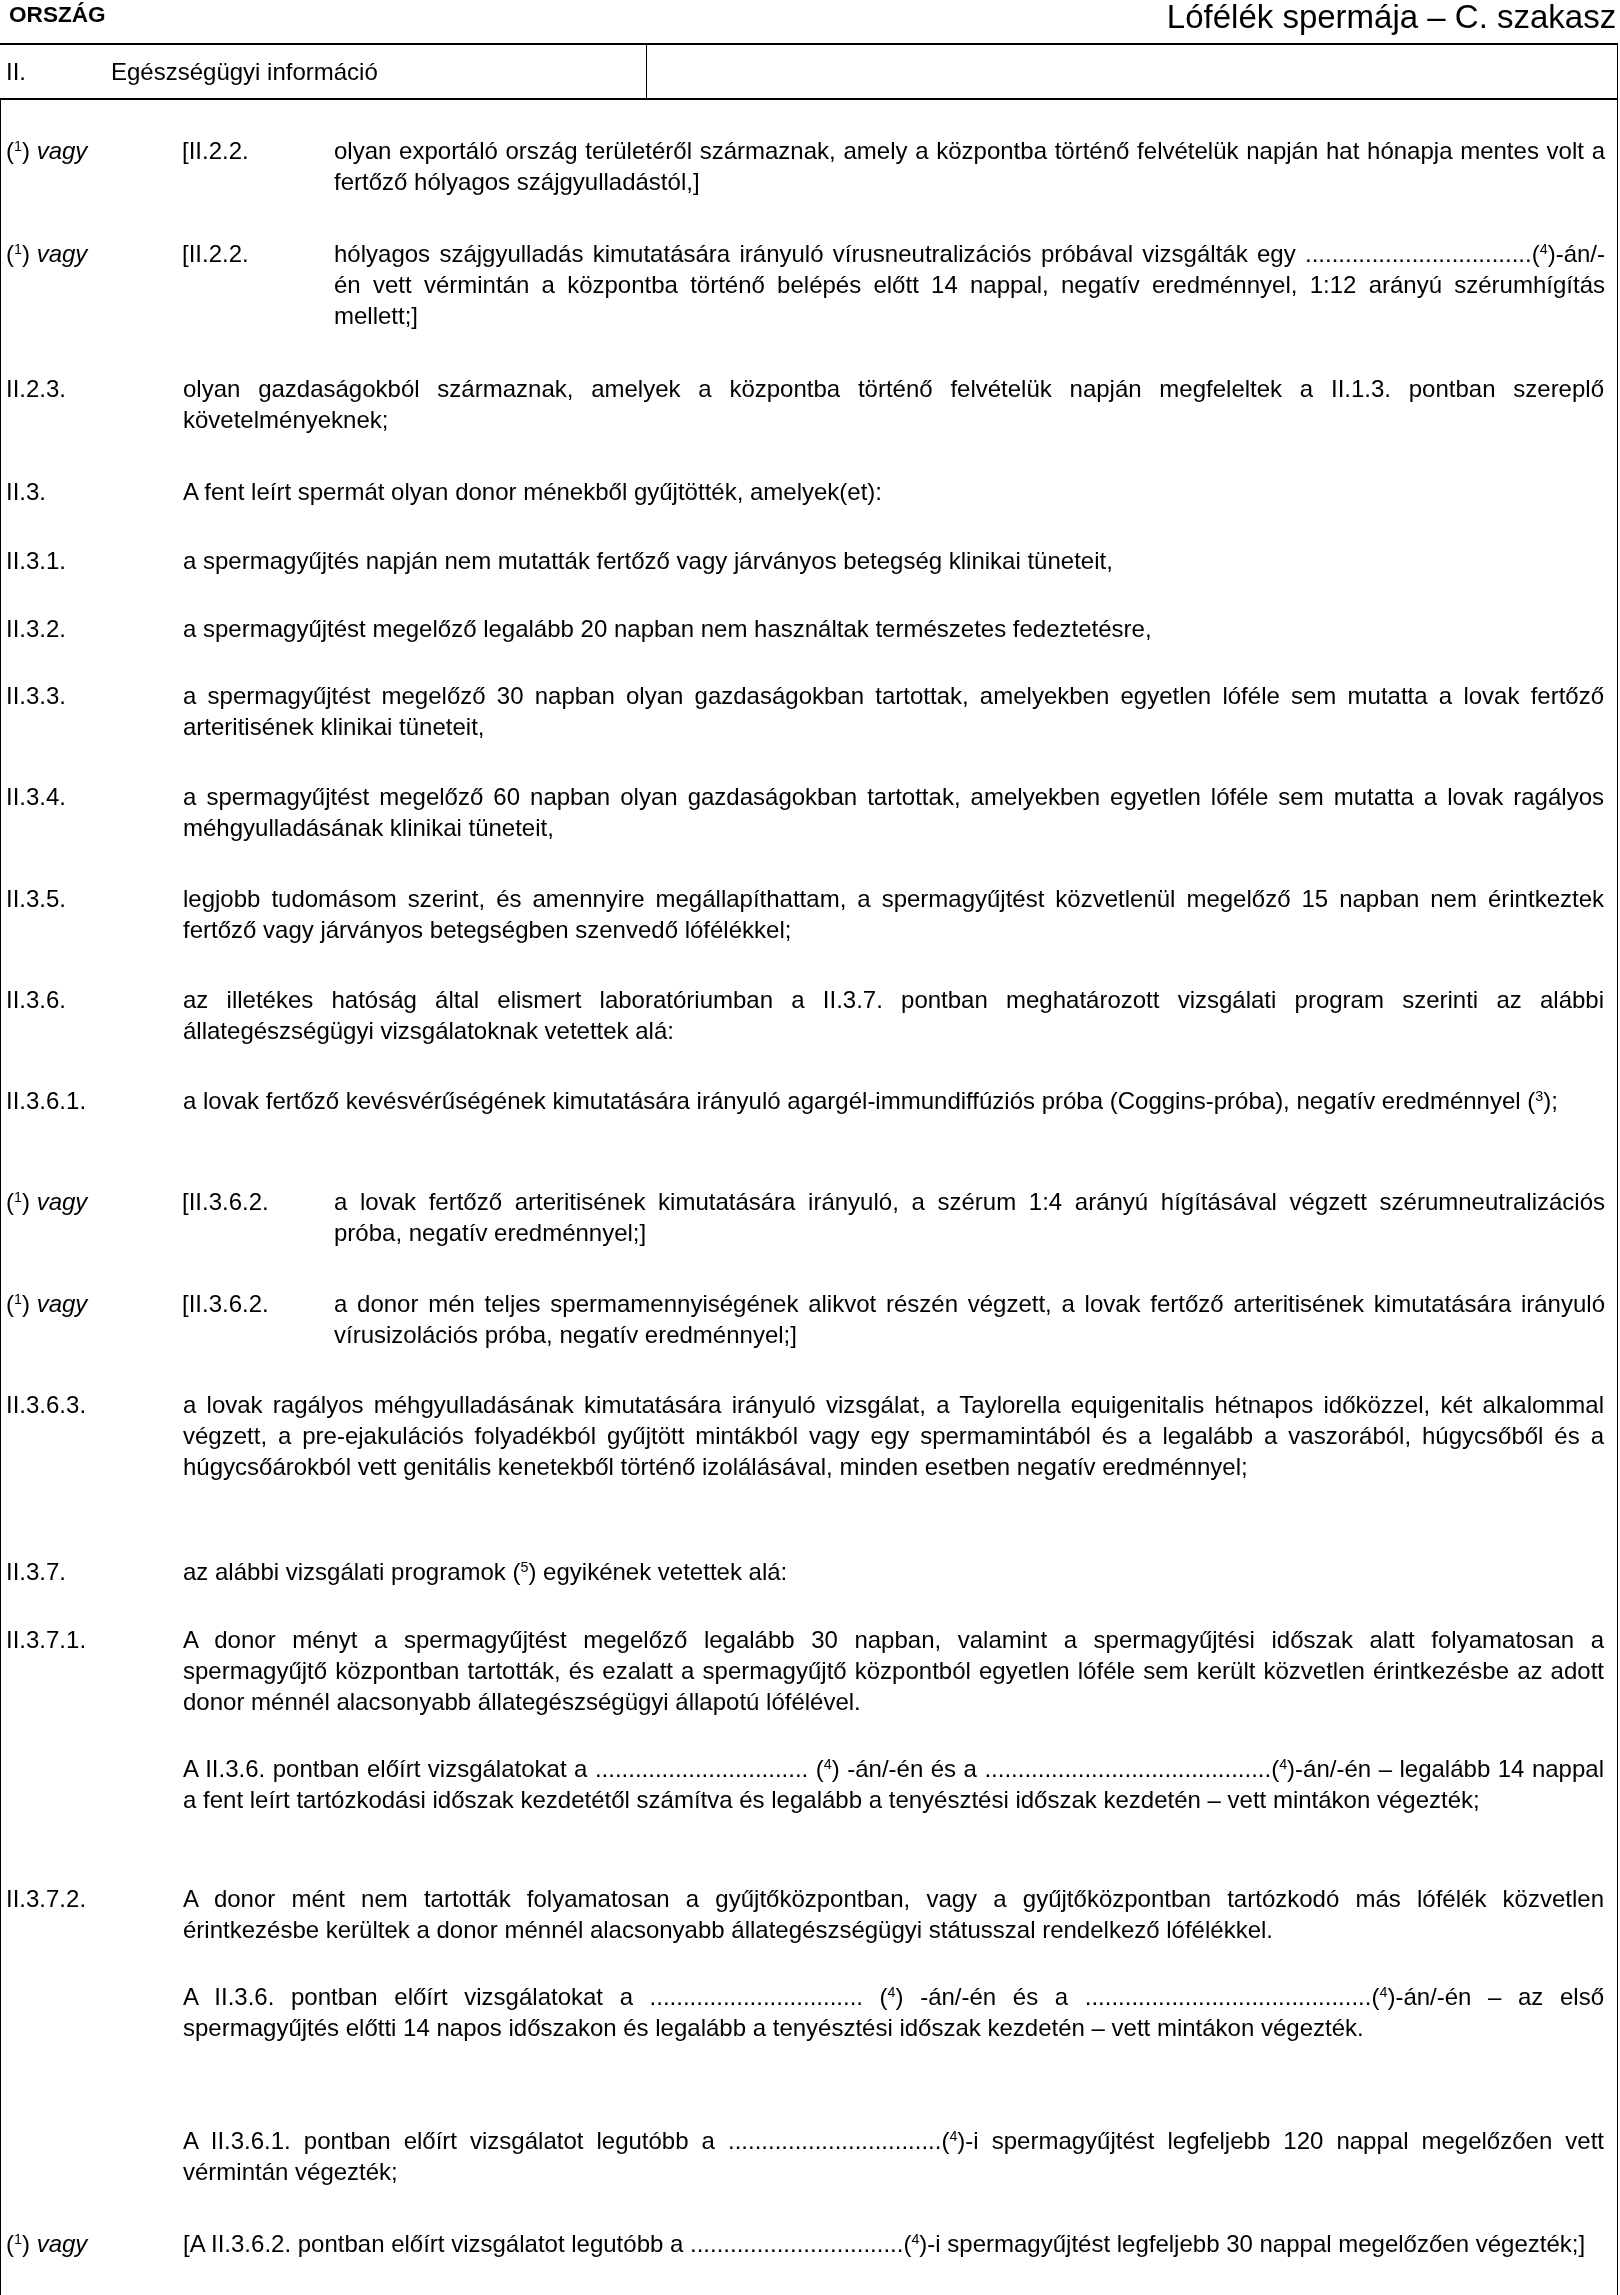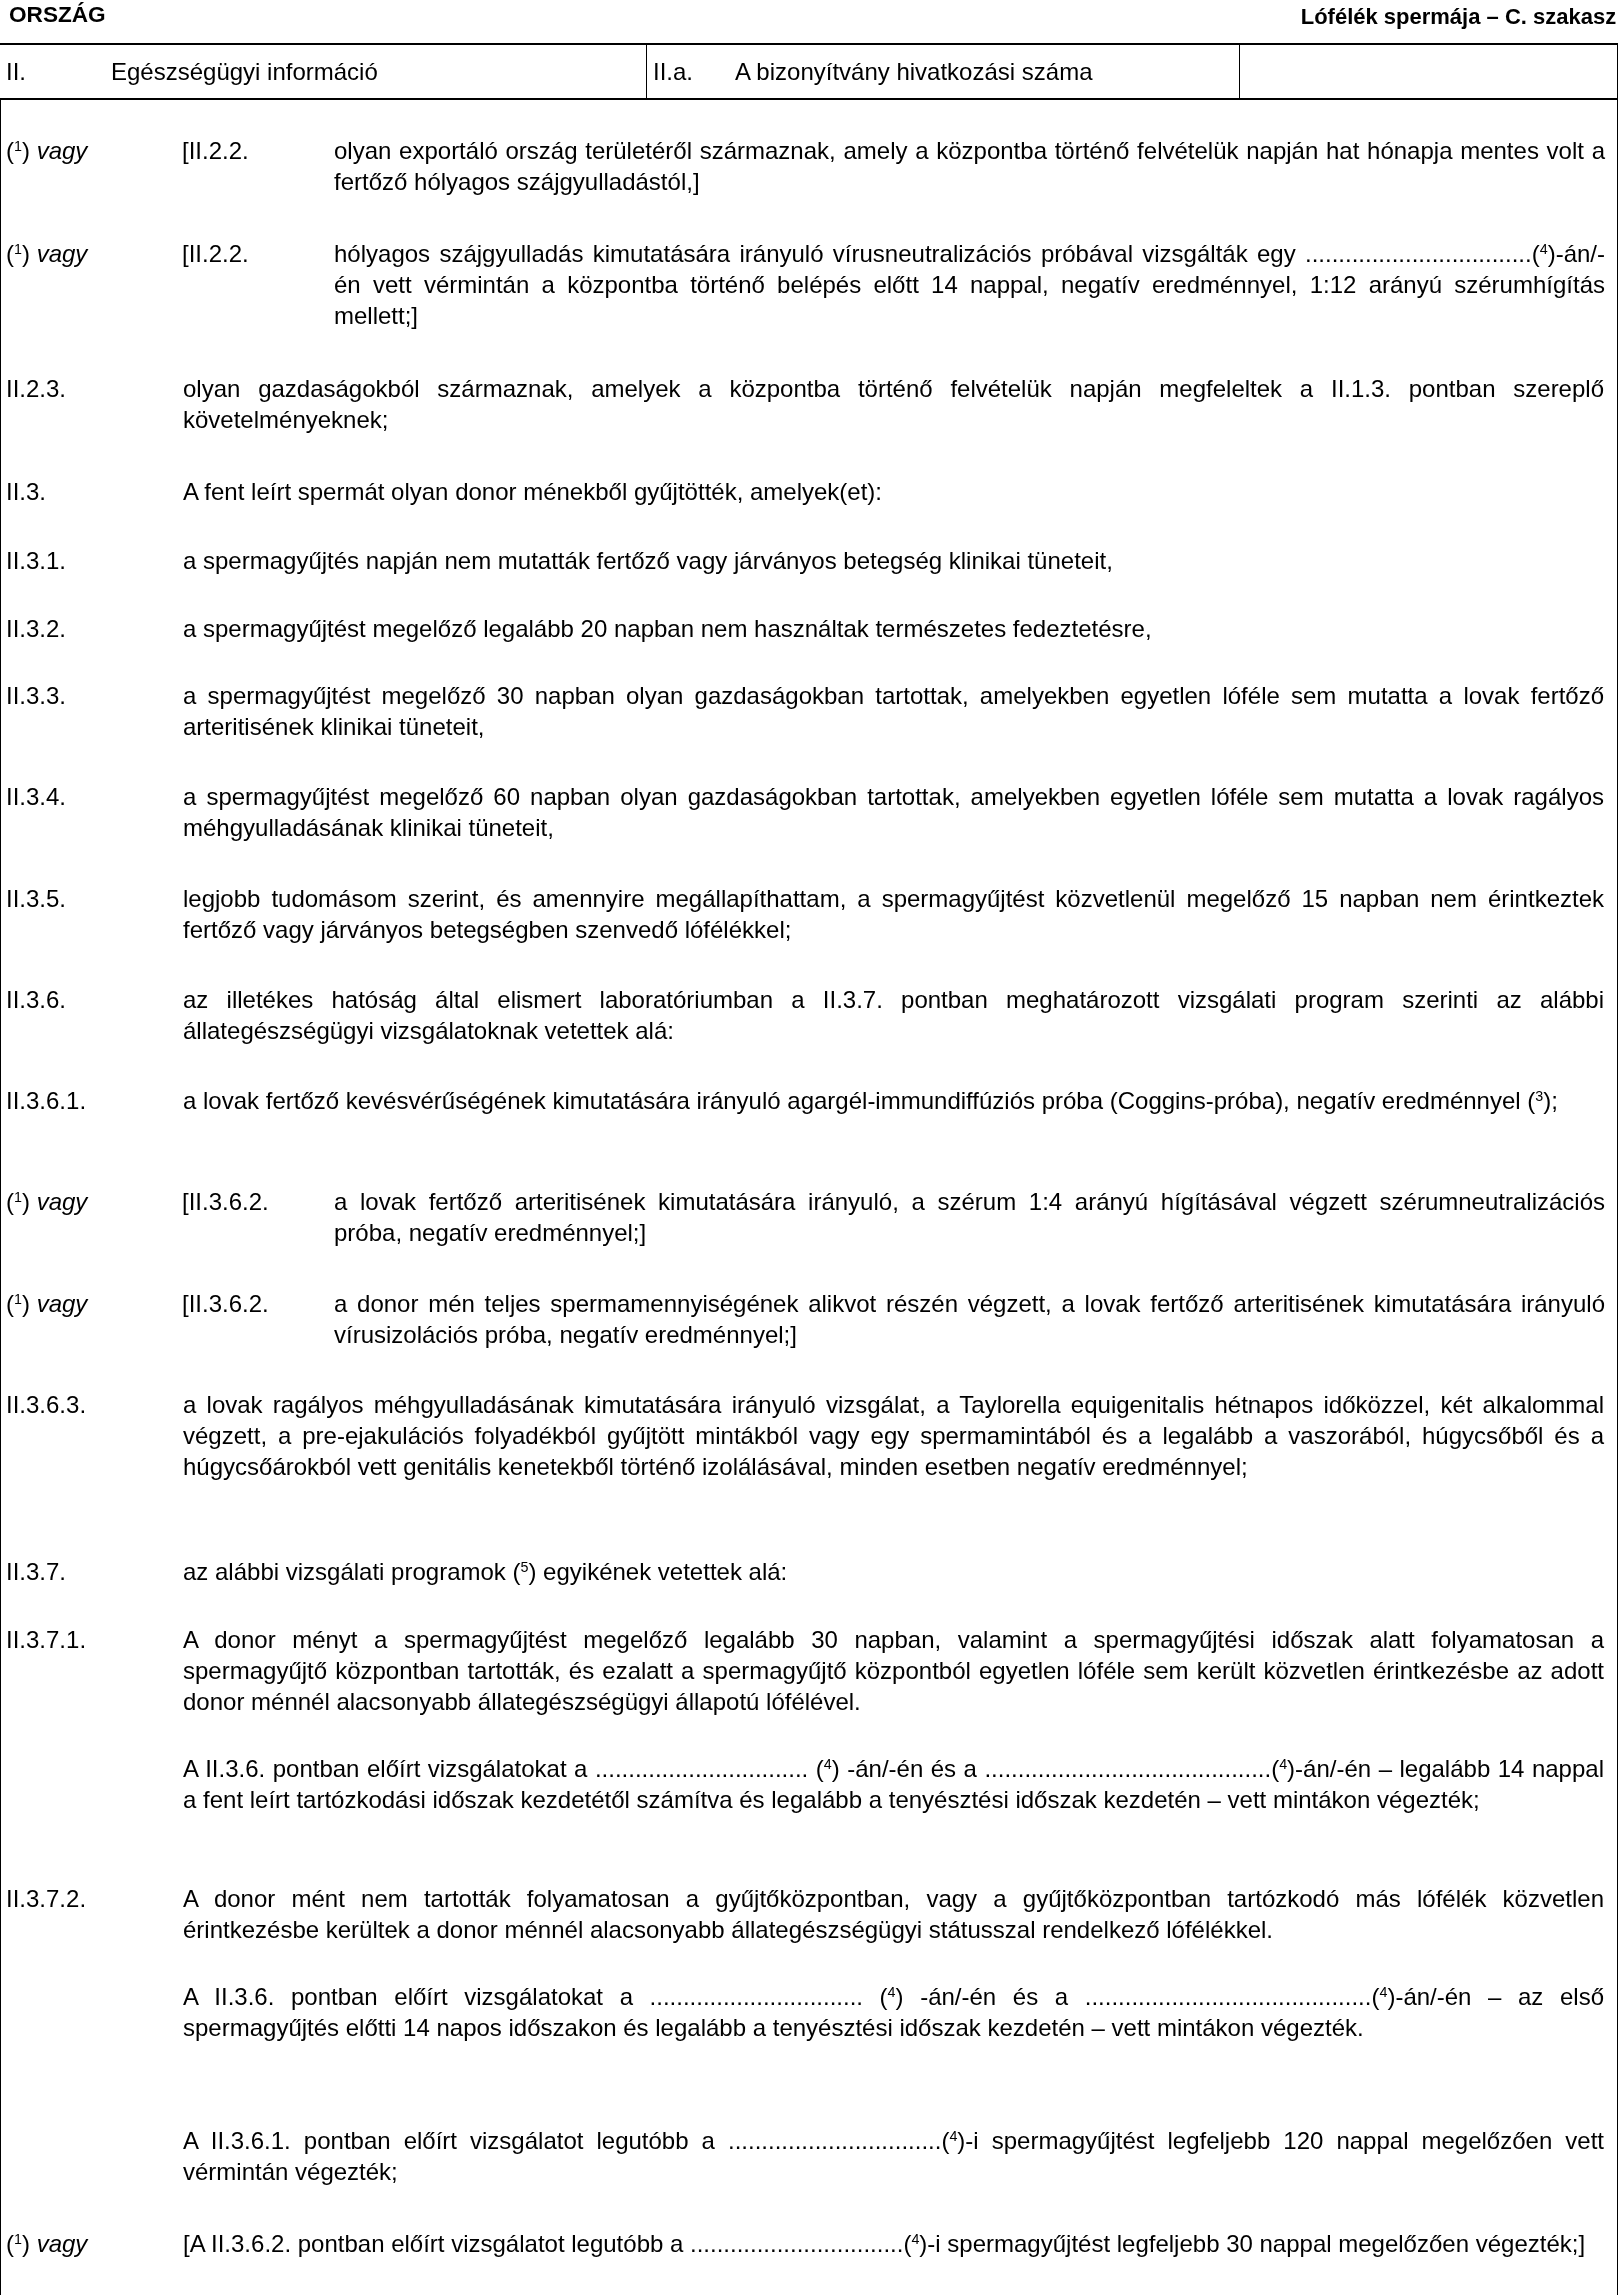--- a/index.html
+++ b/index.html
@@ -2,21 +2,21 @@
 <html style="font-size:9.5px"><head>
 <meta charset="utf-8">
 <style>
   html, body { margin: 0; padding: 0; background: #ffffff; }
   body {
     width: 1621px; height: 2295px; position: relative; overflow: hidden;
     font-family: "Liberation Sans", sans-serif; color: #000;
     font-size: 24px; line-height: 31px;
   }
   .top-left { position: absolute; left: 9px; top: 0px; font-weight: bold; font-size: 22.6px; line-height: 29px; }
-  .top-right { position: absolute; right: 4.8px; top: 0px; font-weight: bold; font-size: 22px; line-height: 33px; }
+  .top-right { position: absolute; right: 4.8px; top: 0px; font-weight: normal; font-size: 33px; line-height: 33px; }
   .hdr {
     position: absolute; left: 0; top: 43px; width: 1618px; height: 57px;
     border-top: 2.4px solid #000; border-bottom: 2.4px solid #000; border-right: 1.8px solid #000;
     display: flex; box-sizing: border-box;
   }
   .hdr .cell { box-sizing: border-box; height: 100%; display: flex; align-items: center; font-size: 24px; position: relative; gap: 28px; }
   .hdr .c1 { width: 647px; border-right: 1.2px solid #000; padding-left: 6px; }
   .hdr .c1 .num { width: 77px; display: inline-block; }
   .hdr .c2 { width: 593px; border-right: 1.2px solid #000; padding-left: 6px; }
   .hdr .c2 .num { width: 54px; display: inline-block; }
@@ -39,24 +39,20 @@
 </head>
 <body>
 
 <div class="top-left">ORSZÁG</div>
 <div class="top-right">Lófélék spermája – C. szakasz</div>
 
 <div class="hdr">
   <div class="cell c1">
     <span class="num">II.</span>
     <span>Egészségügyi információ</span>
-  </div>
-  <div class="cell c2">
-    <span class="num">II.a.</span>
-    <span>A bizonyítvány hivatkozási száma</span>
   </div>
 </div>
 
 <div class="frame"></div>
 
 <div class="row" style="top:135px">
   <span class="opt">(<sup>1</sup>) <i>vagy</i></span>
   <span class="sub">[II.2.2.</span>
   <div class="txt narrow">olyan exportáló ország területéről származnak, amely a központba történő felvételük napján hat hónapja mentes volt a fertőző hólyagos szájgyulladástól,]</div>
 </div>

